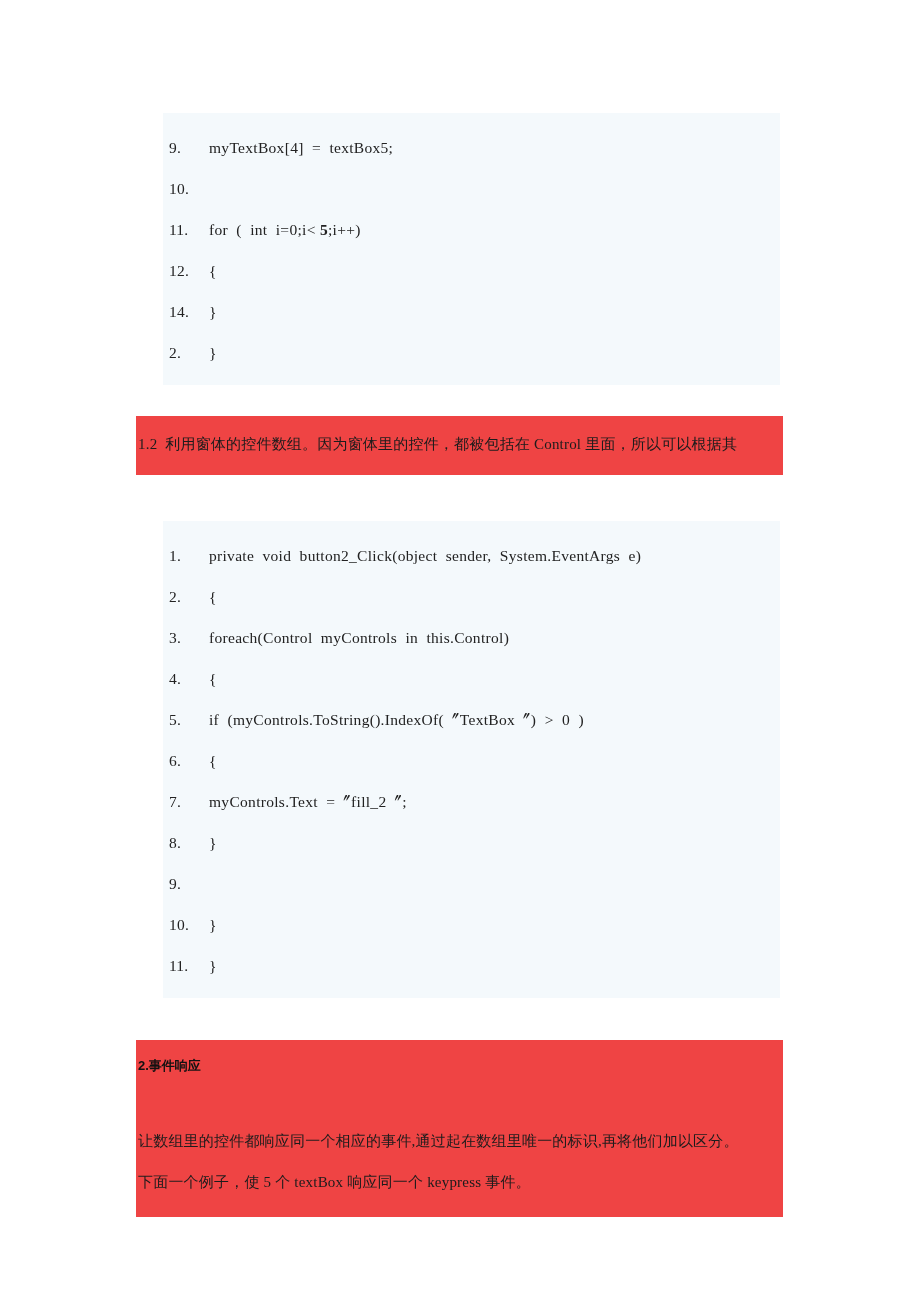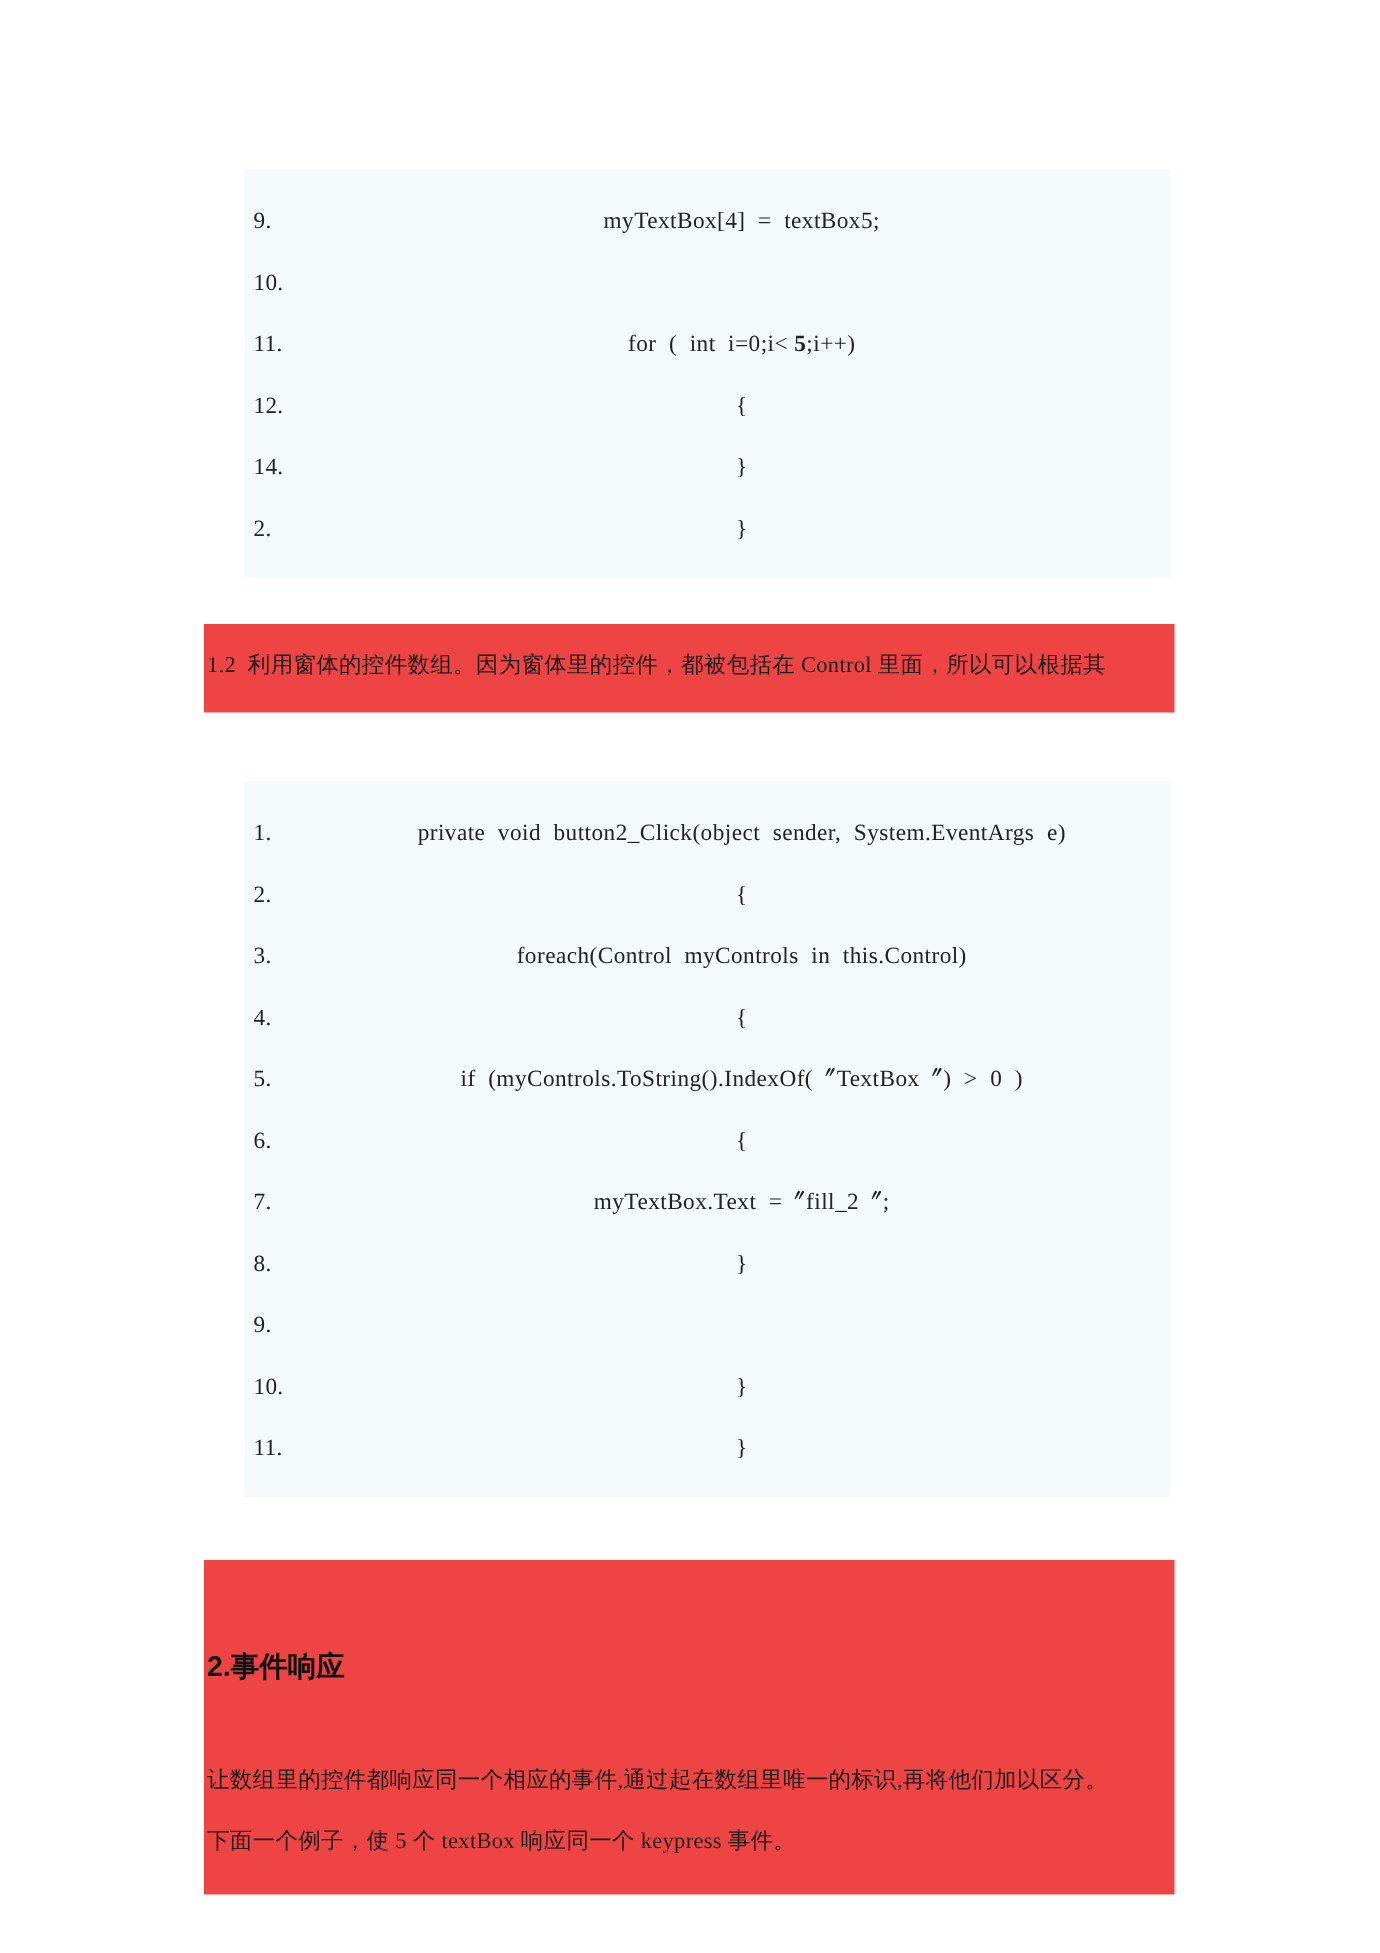--- a/index.html
+++ b/index.html
@@ -45,21 +45,20 @@
     flex: 0 0 40px;
     text-align: left;
     color: #222222;
     letter-spacing: 0.2px;
   }
   .code-line .src {
     flex: 1 1 auto;
     white-space: pre-wrap;
     word-break: break-all;
     letter-spacing: 0.3px;
-    text-align: center;
   }
   .code-line .src b {
     font-weight: bold;
   }
 
   
   .prose-block {
     position: absolute;
     left: 136px;
     width: 647px;
@@ -71,26 +70,25 @@
     font-size: 15px;
     line-height: 41px;
     color: #1c1c1c;
     white-space: pre-wrap;
     letter-spacing: 0.2px;
   }
   .prose-line.indent-none { padding-left: 2px; }
 
   .section-heading {
     font-family: "Liberation Sans", "DejaVu Sans", sans-serif;
-    font-size: 19px;
+    font-size: 13px;
     font-weight: bold;
     color: #111111;
     line-height: 28px;
     padding-left: 2px;
-    margin-top: 46px;
   }
   .spacer-line {
     height: 41px;
   }
 </style>
 </head>
 <body>
 
 <div class="page">
 
@@ -159,21 +157,21 @@
       <span class="src">if  (myControls.ToString().IndexOf(〞TextBox〞)  &gt;  0  )</span>
     </div>
 
     <div class="code-line">
       <span class="ln">6.</span>
       <span class="src">{</span>
     </div>
 
     <div class="code-line">
       <span class="ln">7.</span>
-      <span class="src">myTextBox.Text  =〞fill_2〞;</span>
+      <span class="src">myControls.Text  =〞fill_2〞;</span>
     </div>
 
     <div class="code-line">
       <span class="ln">8.</span>
       <span class="src">}</span>
     </div>
 
     <div class="code-line">
       <span class="ln">9.</span>
       <span class="src"></span>

